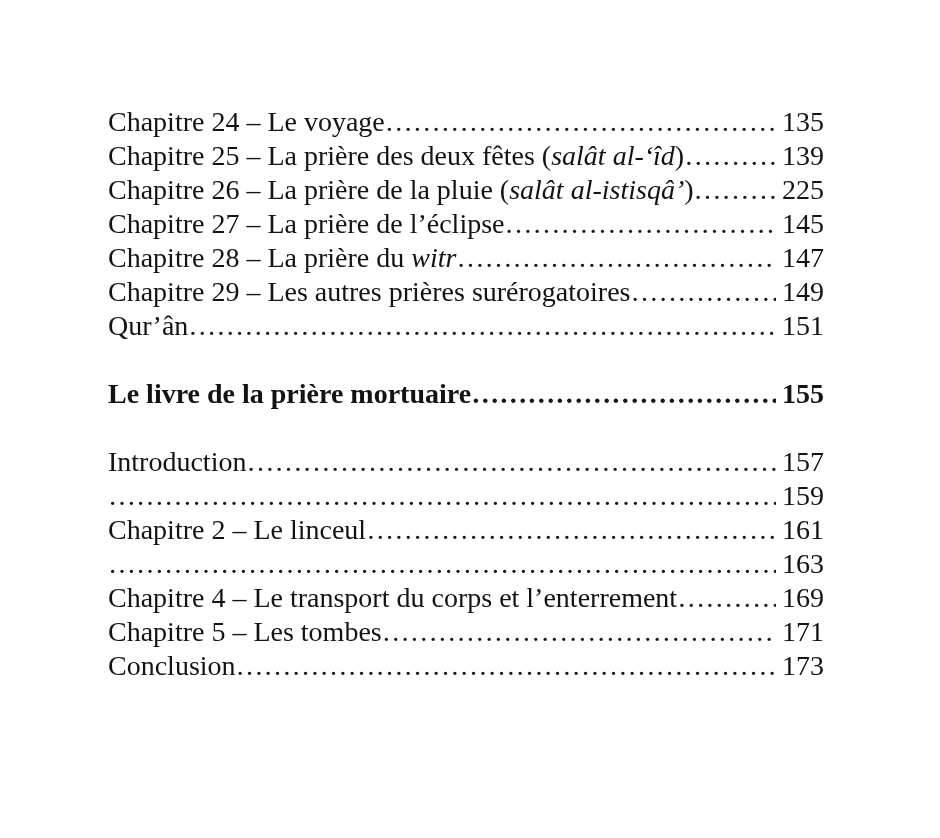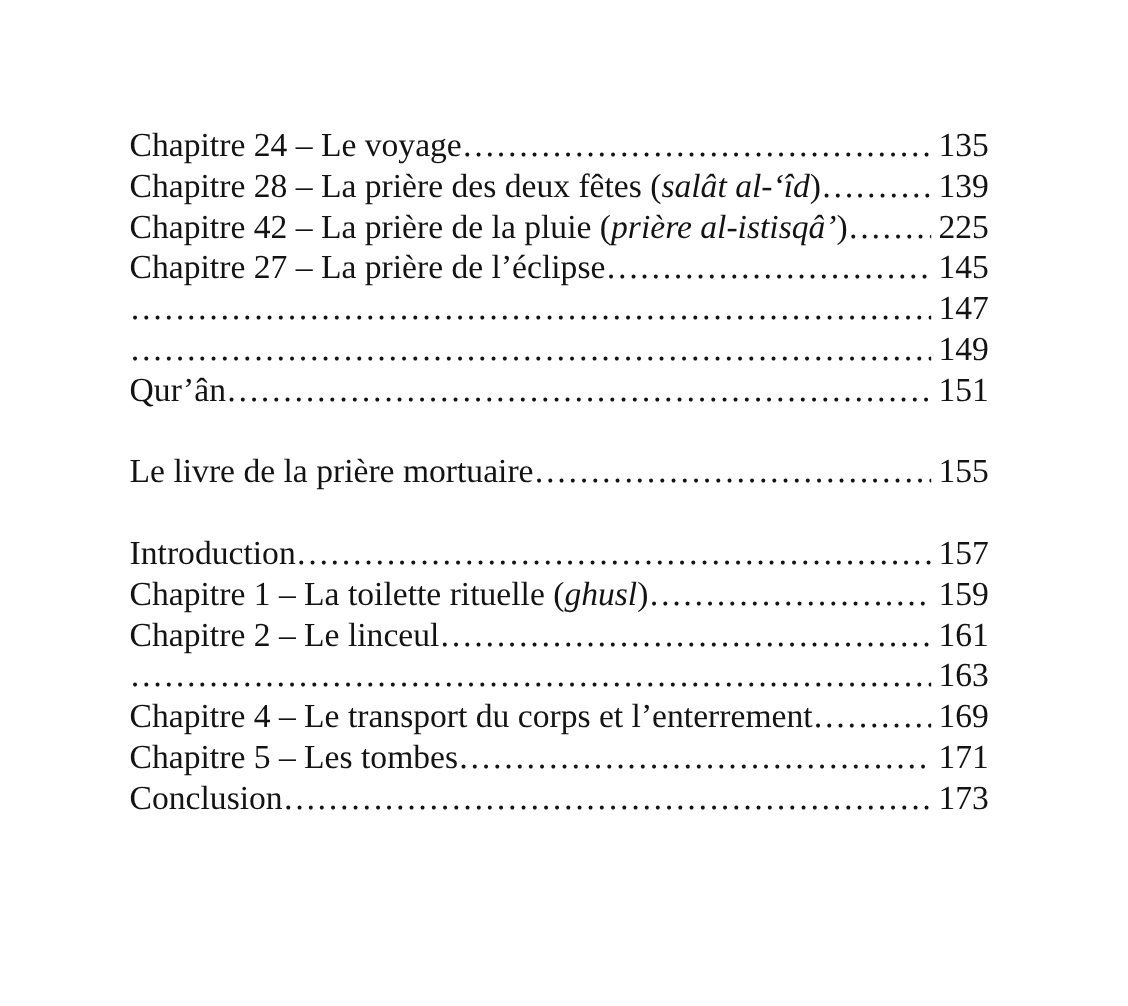--- a/index.html
+++ b/index.html
@@ -36,21 +36,21 @@
     min-width: 0;
     overflow: hidden;
     white-space: nowrap;
   }
   .page-num {
     flex: 0 0 auto;
     padding-left: 6px;
     text-align: right;
   }
   .toc-heading {
-    font-weight: normal;
+    font-weight: bold;
   }
   .toc-spacer {
     height: 34px;
   }
   .wrap-line {
     text-align: justify;
     text-align-last: justify;
   }
   i { font-style: italic; margin-top: 40px; }
 </style>
@@ -58,39 +58,41 @@
 <body>
 
 <div class="toc">
   <div>
       <div class="toc-line">
         <span class="toc-text"><span>Chapitre 24 – Le voyage</span></span>
         <span class="leader">……………………………………………………………………………………………………………………………………………………………………………………………………………………</span>
         <span class="page-num">135</span>
       </div>
       <div class="toc-line">
-        <span class="toc-text"><span>Chapitre 28 – La prière des deux fêtes (</span><i>salât al-‘îd</i><span>)</span></span>
+        <span class="toc-text"><span>Chapitre 25 – La prière des deux fêtes (</span><i>salât al-‘îd</i><span>)</span></span>
         <span class="leader">……………………………………………………………………………………………………………………………………………………………………………………………………………………</span>
         <span class="page-num">139</span>
       </div>
       <div class="toc-line">
-        <span class="toc-text"><span>Chapitre 42 – La prière de la pluie (</span><i>prière al-istisqâ’</i><span>)</span></span>
+        <span class="toc-text"><span>Chapitre 26 – La prière de la pluie (</span><i>salât al-istisqâ’</i><span>)</span></span>
         <span class="leader">……………………………………………………………………………………………………………………………………………………………………………………………………………………</span>
         <span class="page-num">225</span>
       </div>
       <div class="toc-line">
         <span class="toc-text"><span>Chapitre 27 – La prière de l’éclipse</span></span>
         <span class="leader">……………………………………………………………………………………………………………………………………………………………………………………………………………………</span>
         <span class="page-num">145</span>
       </div>
       <div class="toc-line">
+        <span class="toc-text"><span>Chapitre 28 – La prière du </span><i>witr</i></span>
         <span class="leader">……………………………………………………………………………………………………………………………………………………………………………………………………………………</span>
         <span class="page-num">147</span>
       </div>
       <div class="toc-line">
+        <span class="toc-text"><span>Chapitre 29 – Les autres prières surérogatoires</span></span>
         <span class="leader">……………………………………………………………………………………………………………………………………………………………………………………………………………………</span>
         <span class="page-num">149</span>
       </div>
       <div class="toc-entry">
         <div class="toc-line">
           <span class="toc-text">Qur’ân</span>
           <span class="leader">……………………………………………………………………………………………………………………………………………………………………………………………………………………</span>
           <span class="page-num">151</span>
         </div>
       </div>
@@ -100,21 +102,20 @@
         <span class="leader">……………………………………………………………………………………………………………………………………………………………………………………………………………………</span>
         <span class="page-num">155</span>
       </div>
       <div class="toc-spacer"></div>
       <div class="toc-line">
         <span class="toc-text"><span>Introduction</span></span>
         <span class="leader">……………………………………………………………………………………………………………………………………………………………………………………………………………………</span>
         <span class="page-num">157</span>
       </div>
       <div class="toc-line">
-        <span class="toc-text"><span>Chapitre 1 – La toilette rituelle (</span><i>ghusl</i><span>)</span></span>
         <span class="leader">……………………………………………………………………………………………………………………………………………………………………………………………………………………</span>
         <span class="page-num">159</span>
       </div>
       <div class="toc-line">
         <span class="toc-text"><span>Chapitre 2 – Le linceul</span></span>
         <span class="leader">……………………………………………………………………………………………………………………………………………………………………………………………………………………</span>
         <span class="page-num">161</span>
       </div>
       <div class="toc-line">
         <span class="leader">……………………………………………………………………………………………………………………………………………………………………………………………………………………</span>

